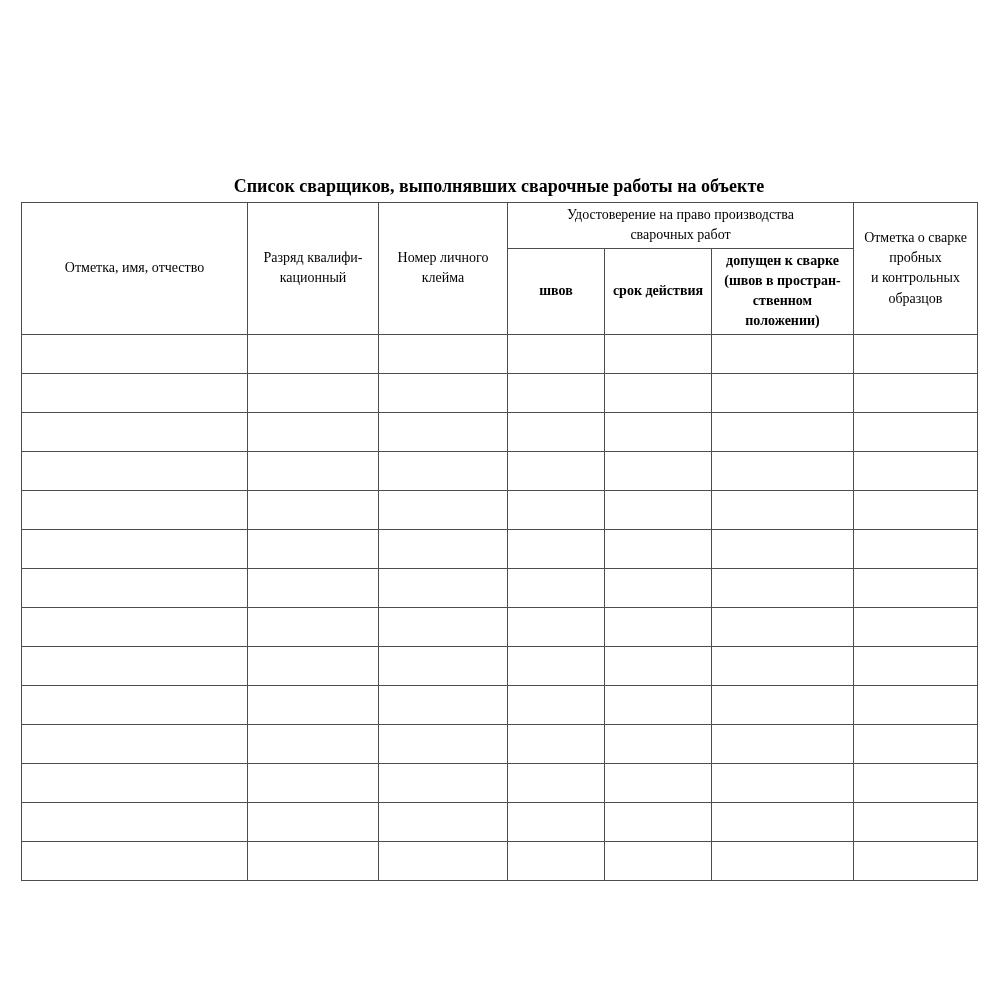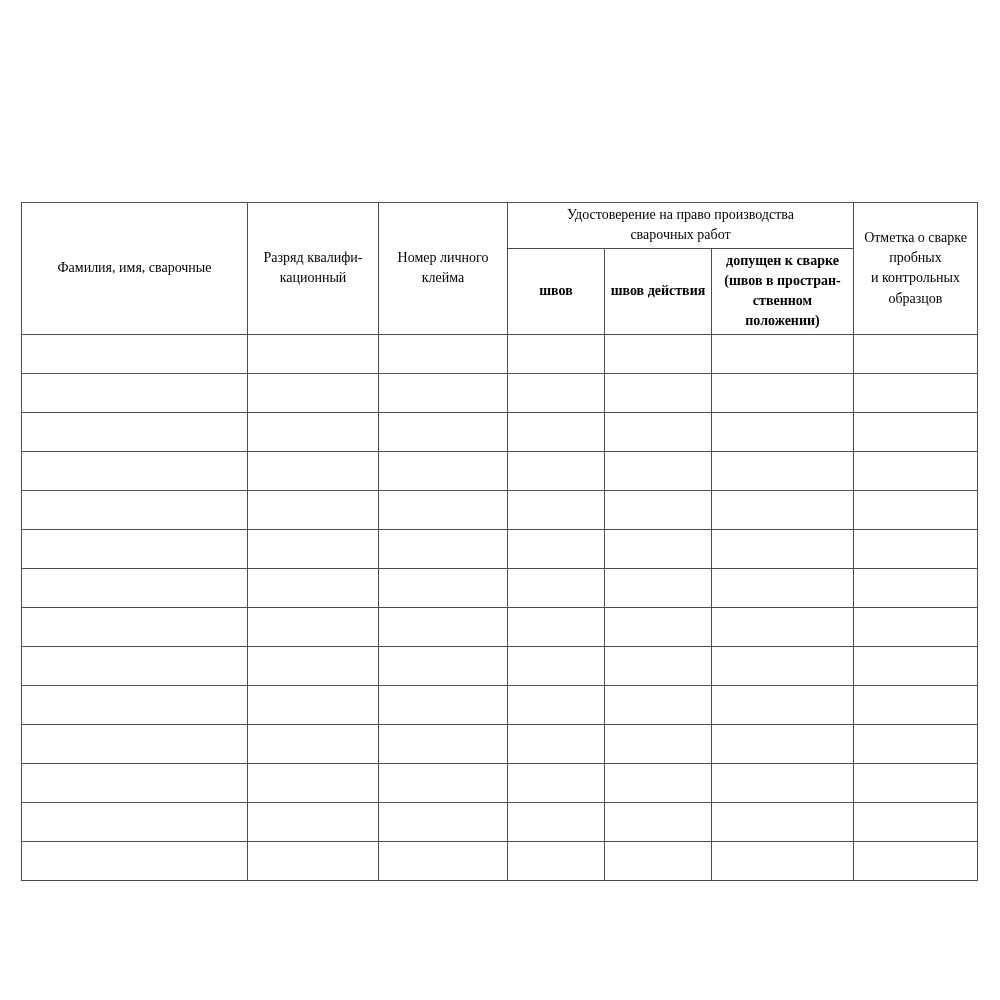--- a/index.html
+++ b/index.html
@@ -61,48 +61,49 @@
     font-size: 13.5px;
     line-height: 1.4;
     padding: 2px 2px;
   }
 </style>
 </head>
 <body>
 
 <div class="page">
 
+  <div class="doc-title">Список сварщиков, выполнявших сварочные работы на объекте</div>
 
   <table class="form-table">
     <colgroup>
       <col style="width:226px">
       <col style="width:131px">
       <col style="width:129px">
       <col style="width:97px">
       <col style="width:107px">
       <col style="width:142px">
       <col style="width:124px">
     </colgroup>
     <thead>
       <tr class="tier-1">
-        <th rowspan="2">Фамилия, имя, сварочные</th>
+        <th rowspan="2">Отметка, имя, отчество</th>
         <th rowspan="2">Разряд квалифи-
 кационный</th>
         <th rowspan="2">Номер личного
 клейма</th>
         <th colspan="3" class="group-cell">Удостоверение на право производства
 сварочных работ</th>
         <th rowspan="2">Отметка о сварке
 пробных
 и контрольных
 образцов</th>
       </tr>
       <tr class="tier-2">
         <th>швов</th>
-        <th>швов действия</th>
+        <th>срок действия</th>
         <th class="cell-admitted">допущен к сварке
 (швов в простран-
 ственном положении)</th>
       </tr>
     </thead>
     <tbody>
         <tr>
           <td class="body-cell"></td>
           <td class="body-cell"></td>
           <td class="body-cell"></td>

